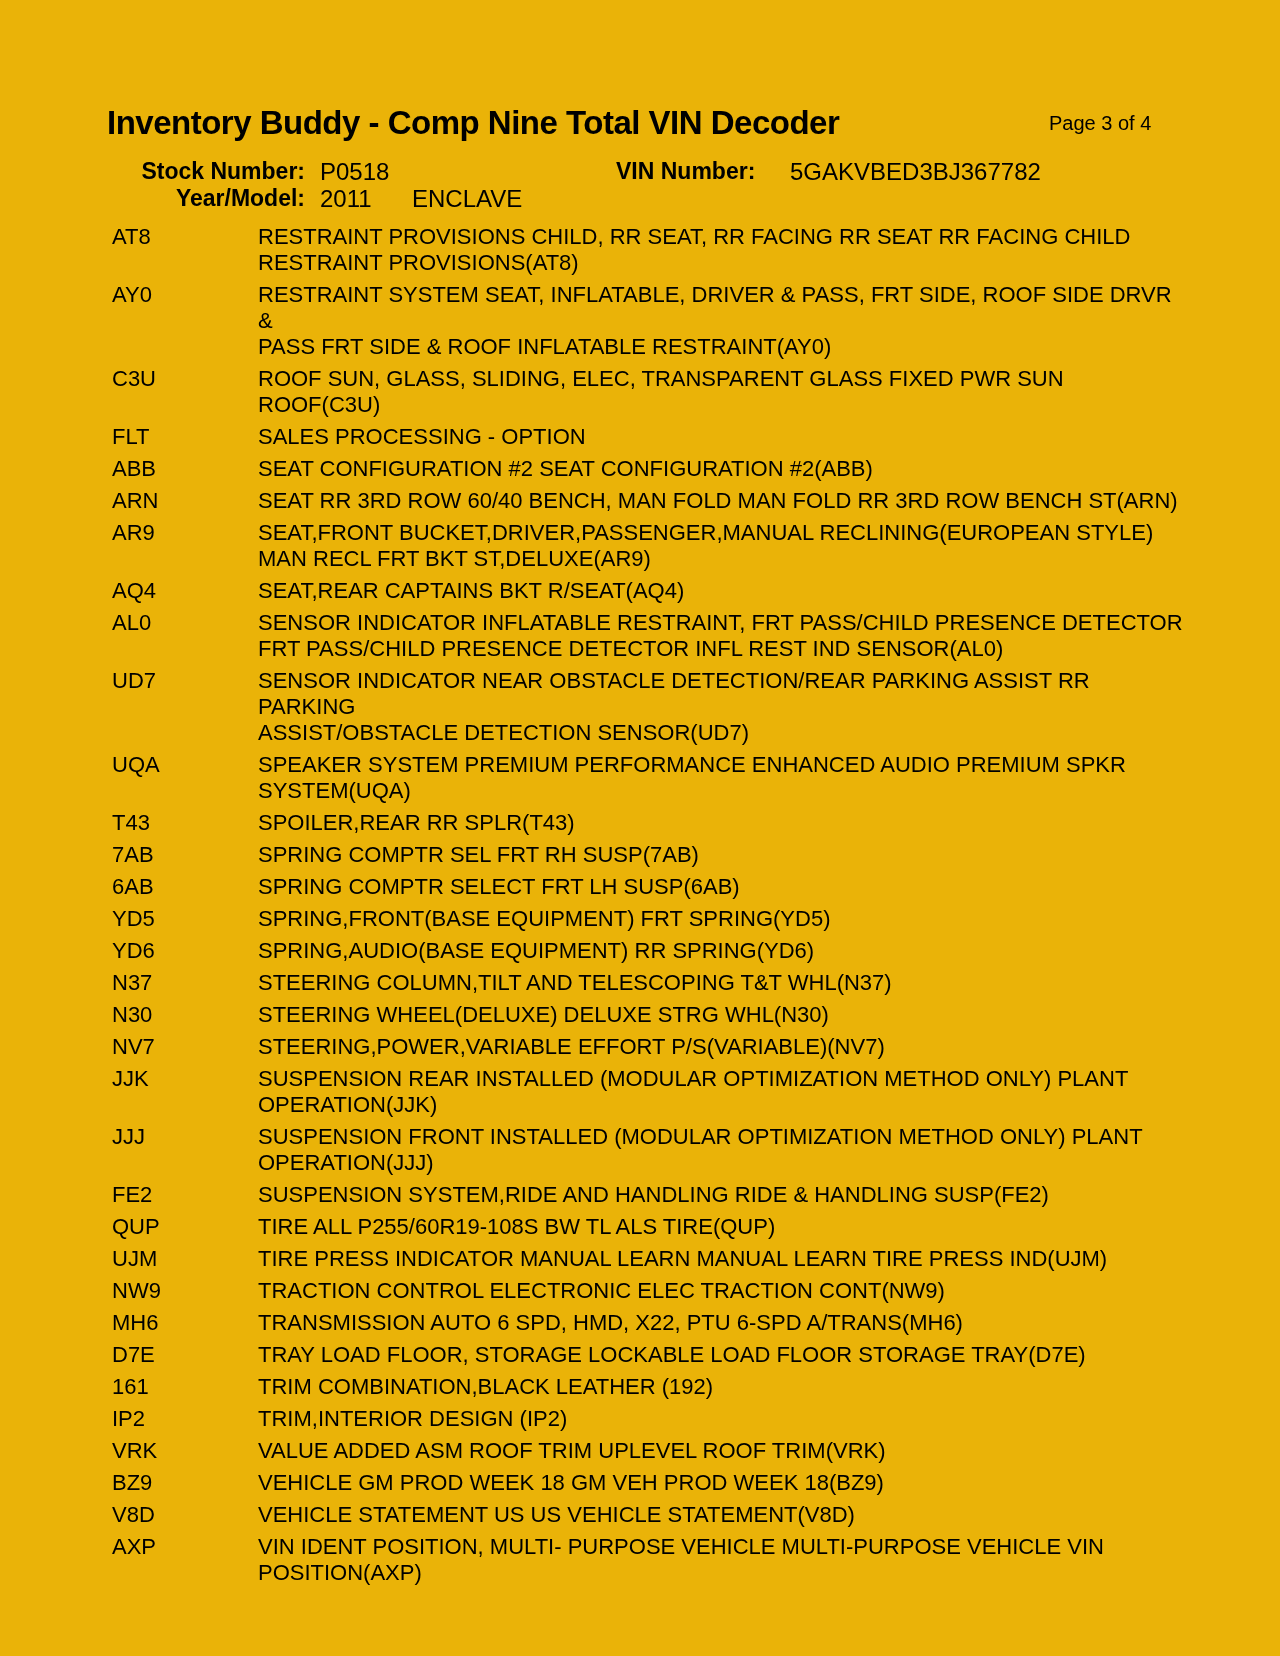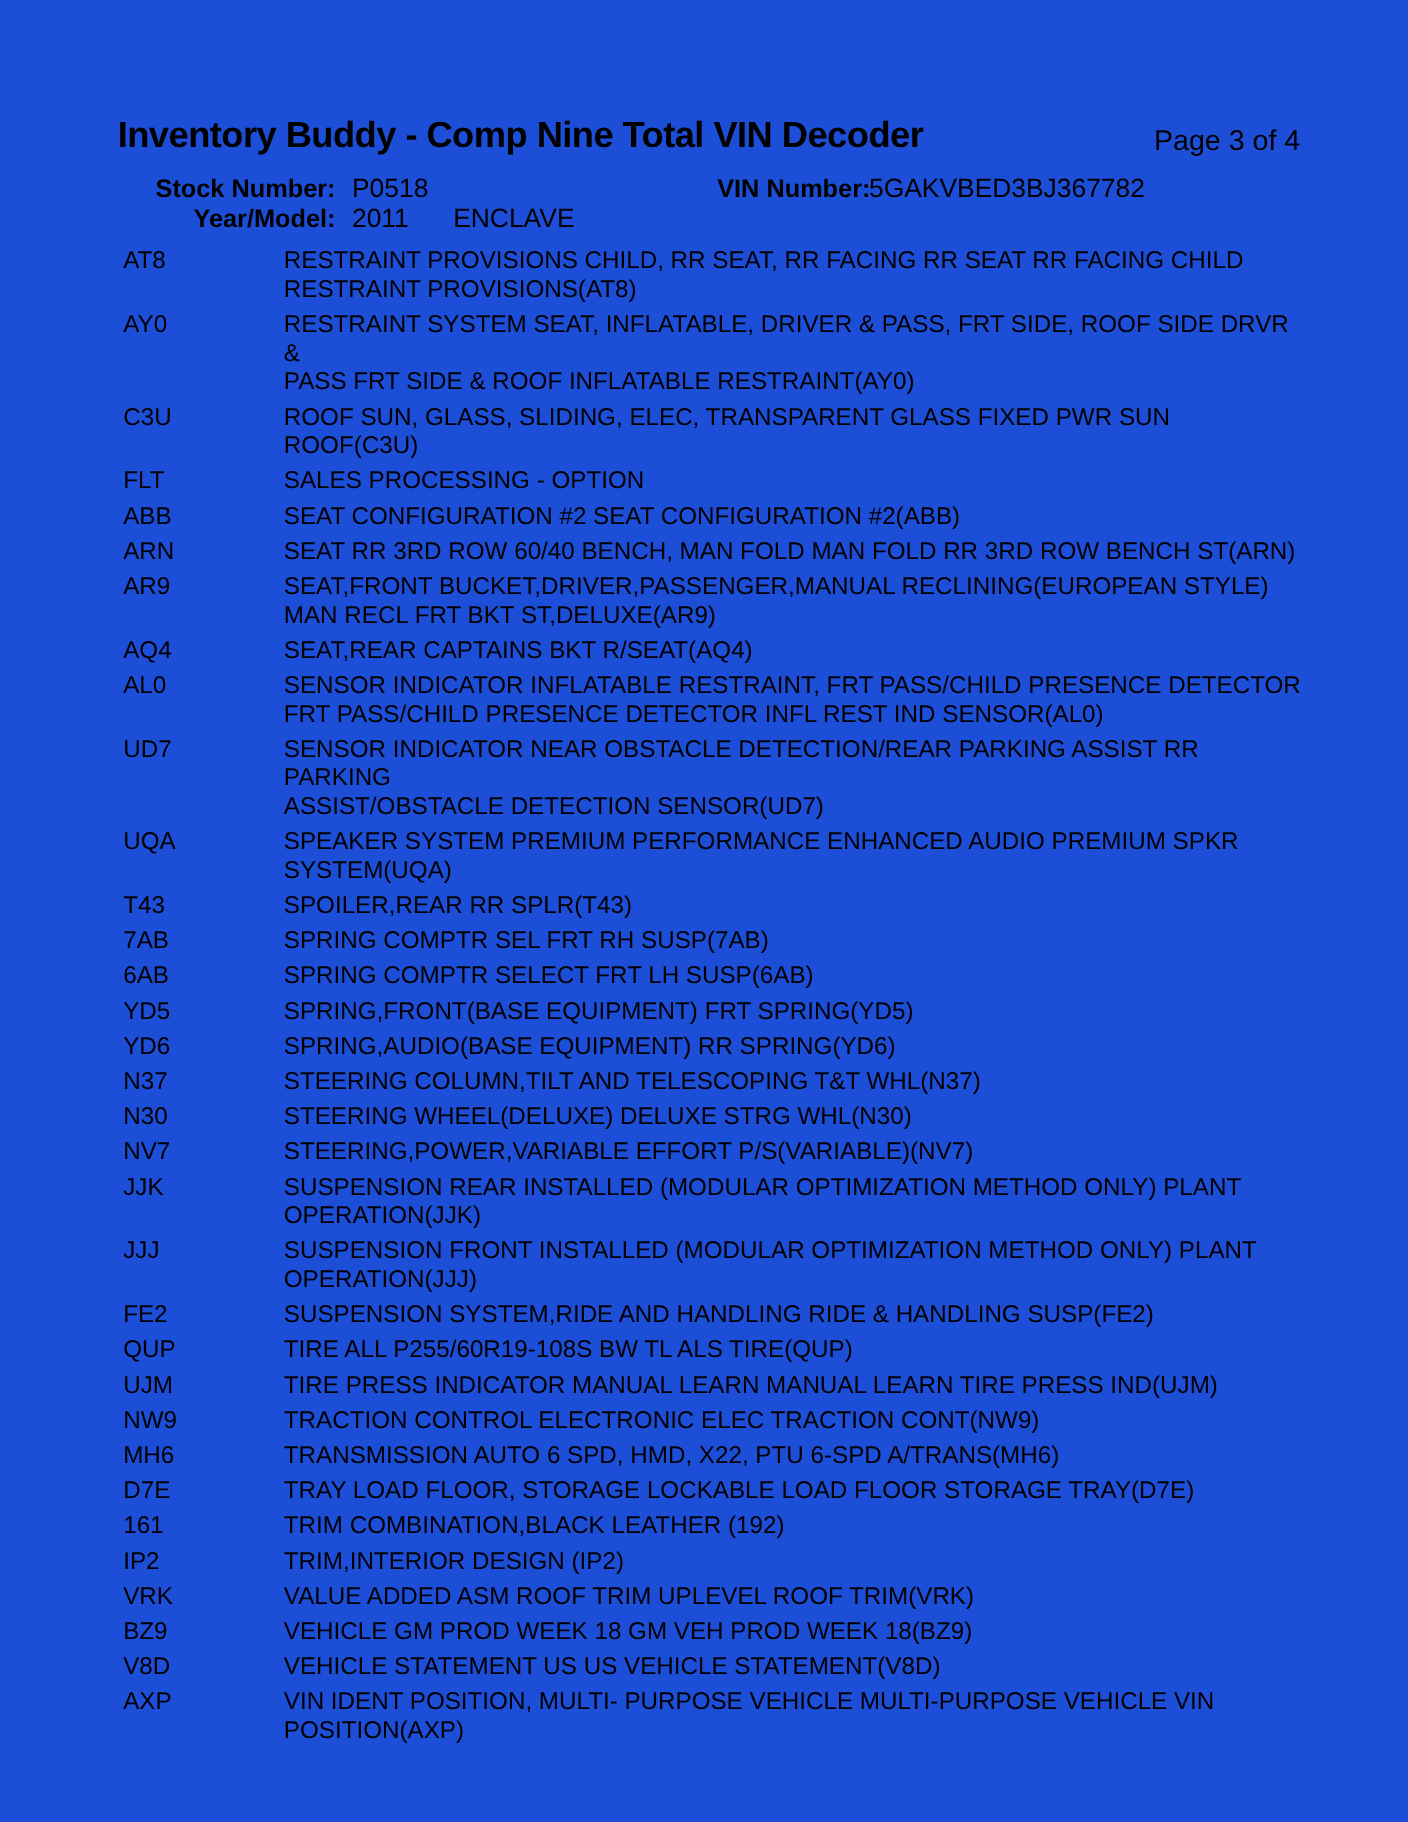--- a/index.html
+++ b/index.html
@@ -6,57 +6,57 @@
     margin: 0;
     padding: 0;
     background: #ffffff;
     color: #000000;
     font-family: "Liberation Sans", "DejaVu Sans", sans-serif;
   }
   .page {
     position: relative;
     width: 1280px;
     height: 1656px;
-    background: #1d4ed8;
+    background: #eab308;
     overflow: hidden;
   }
   .title {
     position: absolute;
     left: 107px;
     top: 104px;
     font-size: 33px;
     font-weight: bold;
     letter-spacing: -0.5px;
     white-space: nowrap;
   }
   .page-indicator {
     position: absolute;
     left: 1049px;
     top: 112px;
-    font-size: 26px;
+    font-size: 20px;
     white-space: nowrap;
   }
   .meta-label {
     position: absolute;
     width: 200px;
     text-align: right;
     font-size: 23px;
     font-weight: bold;
     white-space: nowrap;
   }
   .meta-value {
     position: absolute;
     font-size: 24px;
     white-space: nowrap;
   }
   .row1 { top: 158px; }
   .row2 { top: 185px; }
   .stock-label { left: 105px; }
   .stock-value { left: 320px; }
-  .vin-label   { left: 652px; width: auto; text-align: left; }
+  .vin-label   { left: 616px; width: auto; text-align: left; }
   .vin-value   { left: 790px; }
   .year-label  { left: 105px; }
   .year-value  { left: 320px; }
   .model-value { left: 412px; }
   .options {
     position: absolute;
     left: 112px;
     top: 224px;
     width: 1080px;
   }

